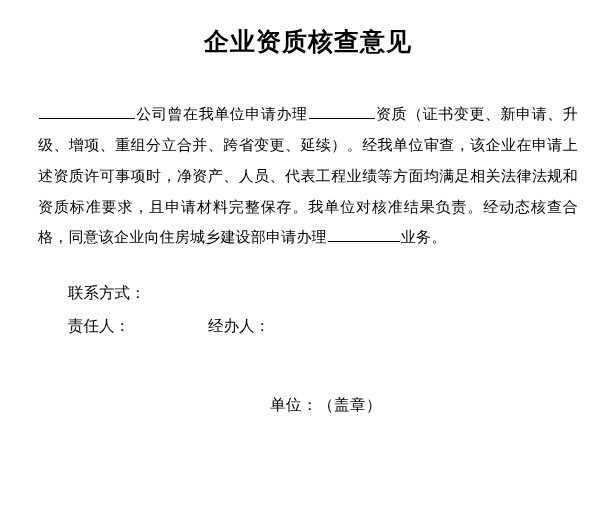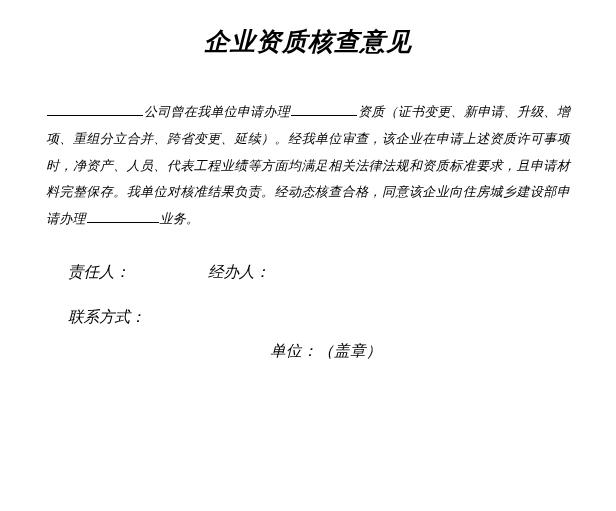--- a/index.html
+++ b/index.html
@@ -13,41 +13,40 @@
     font-family: "Liberation Sans", sans-serif;
     color: #000000;
     overflow: hidden;
   }
   .page {
     position: relative;
     width: 616px;
     height: 511px;
     box-sizing: border-box;
     padding: 0 38px;
-    font-style: italic;
   }
   .doc-title {
     margin: 0;
     padding-top: 26px;
     text-align: center;
     font-size: 25px;
     font-weight: bold;
     letter-spacing: 1px;
     line-height: 1.25;
   }
   .body-block {
     margin-top: 42px;
   }
   .body-par {
-    font-size: 13px;
+    font-size: 15px;
     line-height: 2.05;
     text-align: justify;
     text-justify: inter-ideograph;
     letter-spacing: 0.2px;
-    margin: 8px;
+    margin: 0;
   }
   .indent {
     display: inline-block;
     width: 0;
   }
   .blank {
     display: inline-block;
     border-bottom: 1px solid #000;
     vertical-align: baseline;
     height: 1.05em;
@@ -65,45 +64,46 @@
     margin-left: 30px;
   }
   .field-row .f2 {
     display: inline-block;
     margin-left: 78px;
   }
   .field-row.contact {
     margin-top: 12px;
   }
   .signoff {
+    margin-top: 46px;
     padding-left: 232px;
     font-size: 15.5px;
     line-height: 2.2;
   }
   .signoff div {
     letter-spacing: 0.5px;
   }
 </style>
 </head>
 <body>
 
 <div class="page">
 
   <h1 class="doc-title">企业资质核查意见</h1>
 
   <div class="body-block">
     <p class="body-par"><span class="indent"></span><span class="blank blank-lead"></span><span>公司曾在我单位申请办理</span><span class="blank blank-mid"></span><span>资质（证书变更、新申请、升级、增项、重组分立合并、跨省变更、延续）。经我单位审查，该企业在申请上述资质许可事项时，净资产、人员、代表工程业绩等方面均满足相关法律法规和资质标准要求，且申请材料完整保存。我单位对核准结果负责。经动态核查合格，同意该企业向住房城乡建设部申请办理</span><span class="blank blank-end"></span><span>业务。</span></p>
   </div>
 
   <div class="fields">
+    <div class="field-row contact">
+      <span>联系方式：</span>
+    </div>
     <div class="field-row">
       <span>责任人：</span><span class="f2">经办人：</span>
-    </div>
-    <div class="field-row contact">
-      <span>联系方式：</span>
     </div>
   </div>
 
   <div class="signoff">
     <div>单位：（盖章）</div>
   </div>
 
 </div>
 
 </body></html>

